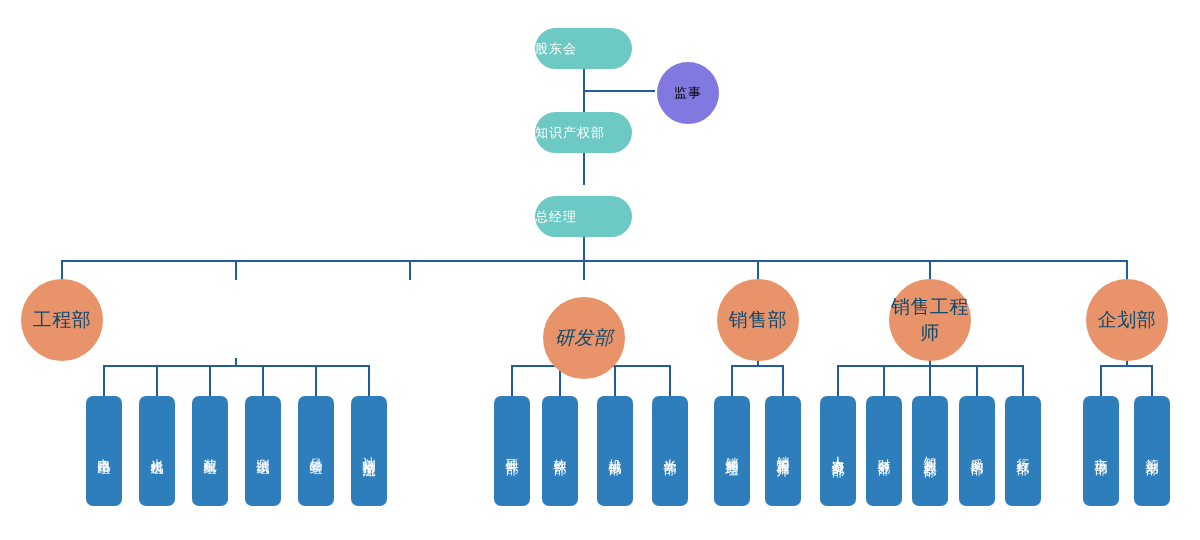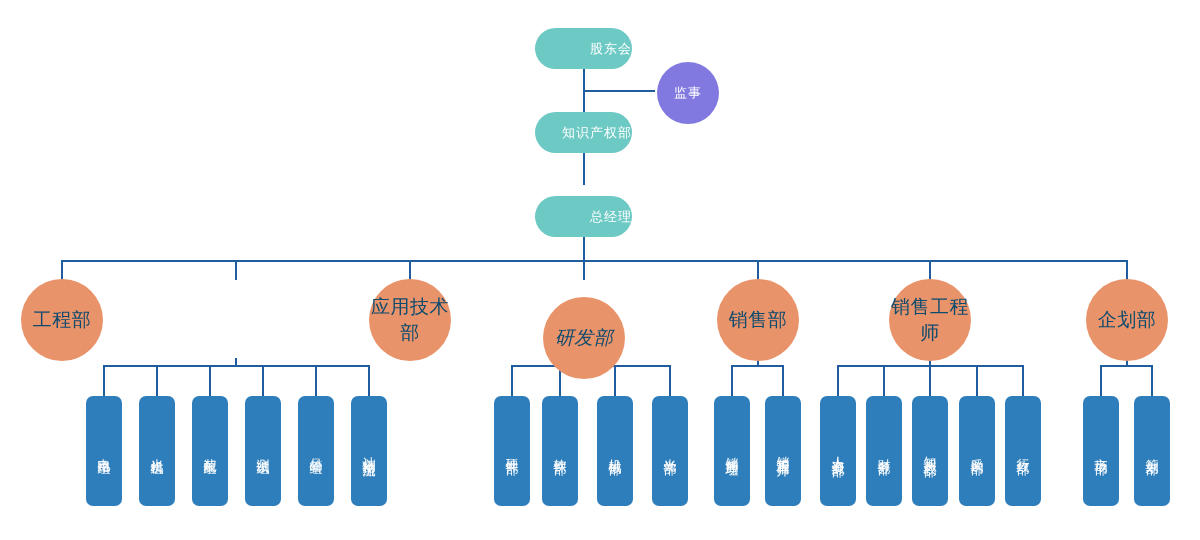--- a/index.html
+++ b/index.html
@@ -23,39 +23,39 @@
     background: #1f5d9e;
   }
   .line.h { height: 2px; }
   .line.v { width: 2px; }
 
   
   .pill {
     position: absolute;
     display: flex;
     align-items: center;
-    justify-content: flex-end;
+    justify-content: flex-start;
     background: #6dc9c4;
     border-radius: 22px;
     color: #ffffff;
     font-size: 13px;
     letter-spacing: 1px;
     box-sizing: border-box;
     z-index: 3;
   }
 
   
   .circle-purple {
     position: absolute;
     display: flex;
     align-items: center;
     justify-content: center;
     background: #8279e0;
     border-radius: 50%;
-    color: #ffffff;
+    color: #000000;
     font-size: 13px;
     letter-spacing: 1px;
     z-index: 3;
   }
 
   
   .circle-orange {
     position: absolute;
     display: flex;
     align-items: center;
@@ -162,23 +162,20 @@
 
   <div class="pill" style="left:535px; top:196px; width:97px; height:41px;">
     <span>总经理</span>
   </div>
 
   <div class="circle-orange" style="left:21px; top:279px; width:82px; height:82px;">
     <span>工程部</span>
   </div>
 
 
-  <div class="circle-orange" style="left:369px; top:279px; width:82px; height:82px;">
-    <span>应用技术部</span>
-  </div>
 
   <div class="circle-orange" style="left:543px; top:297px; width:82px; height:82px;font-style:italic;">
     <span>研发部</span>
   </div>
 
   <div class="circle-orange" style="left:717px; top:279px; width:82px; height:82px;">
     <span>销售部</span>
   </div>
 
   <div class="circle-orange" style="left:889px; top:279px; width:82px; height:82px;">

